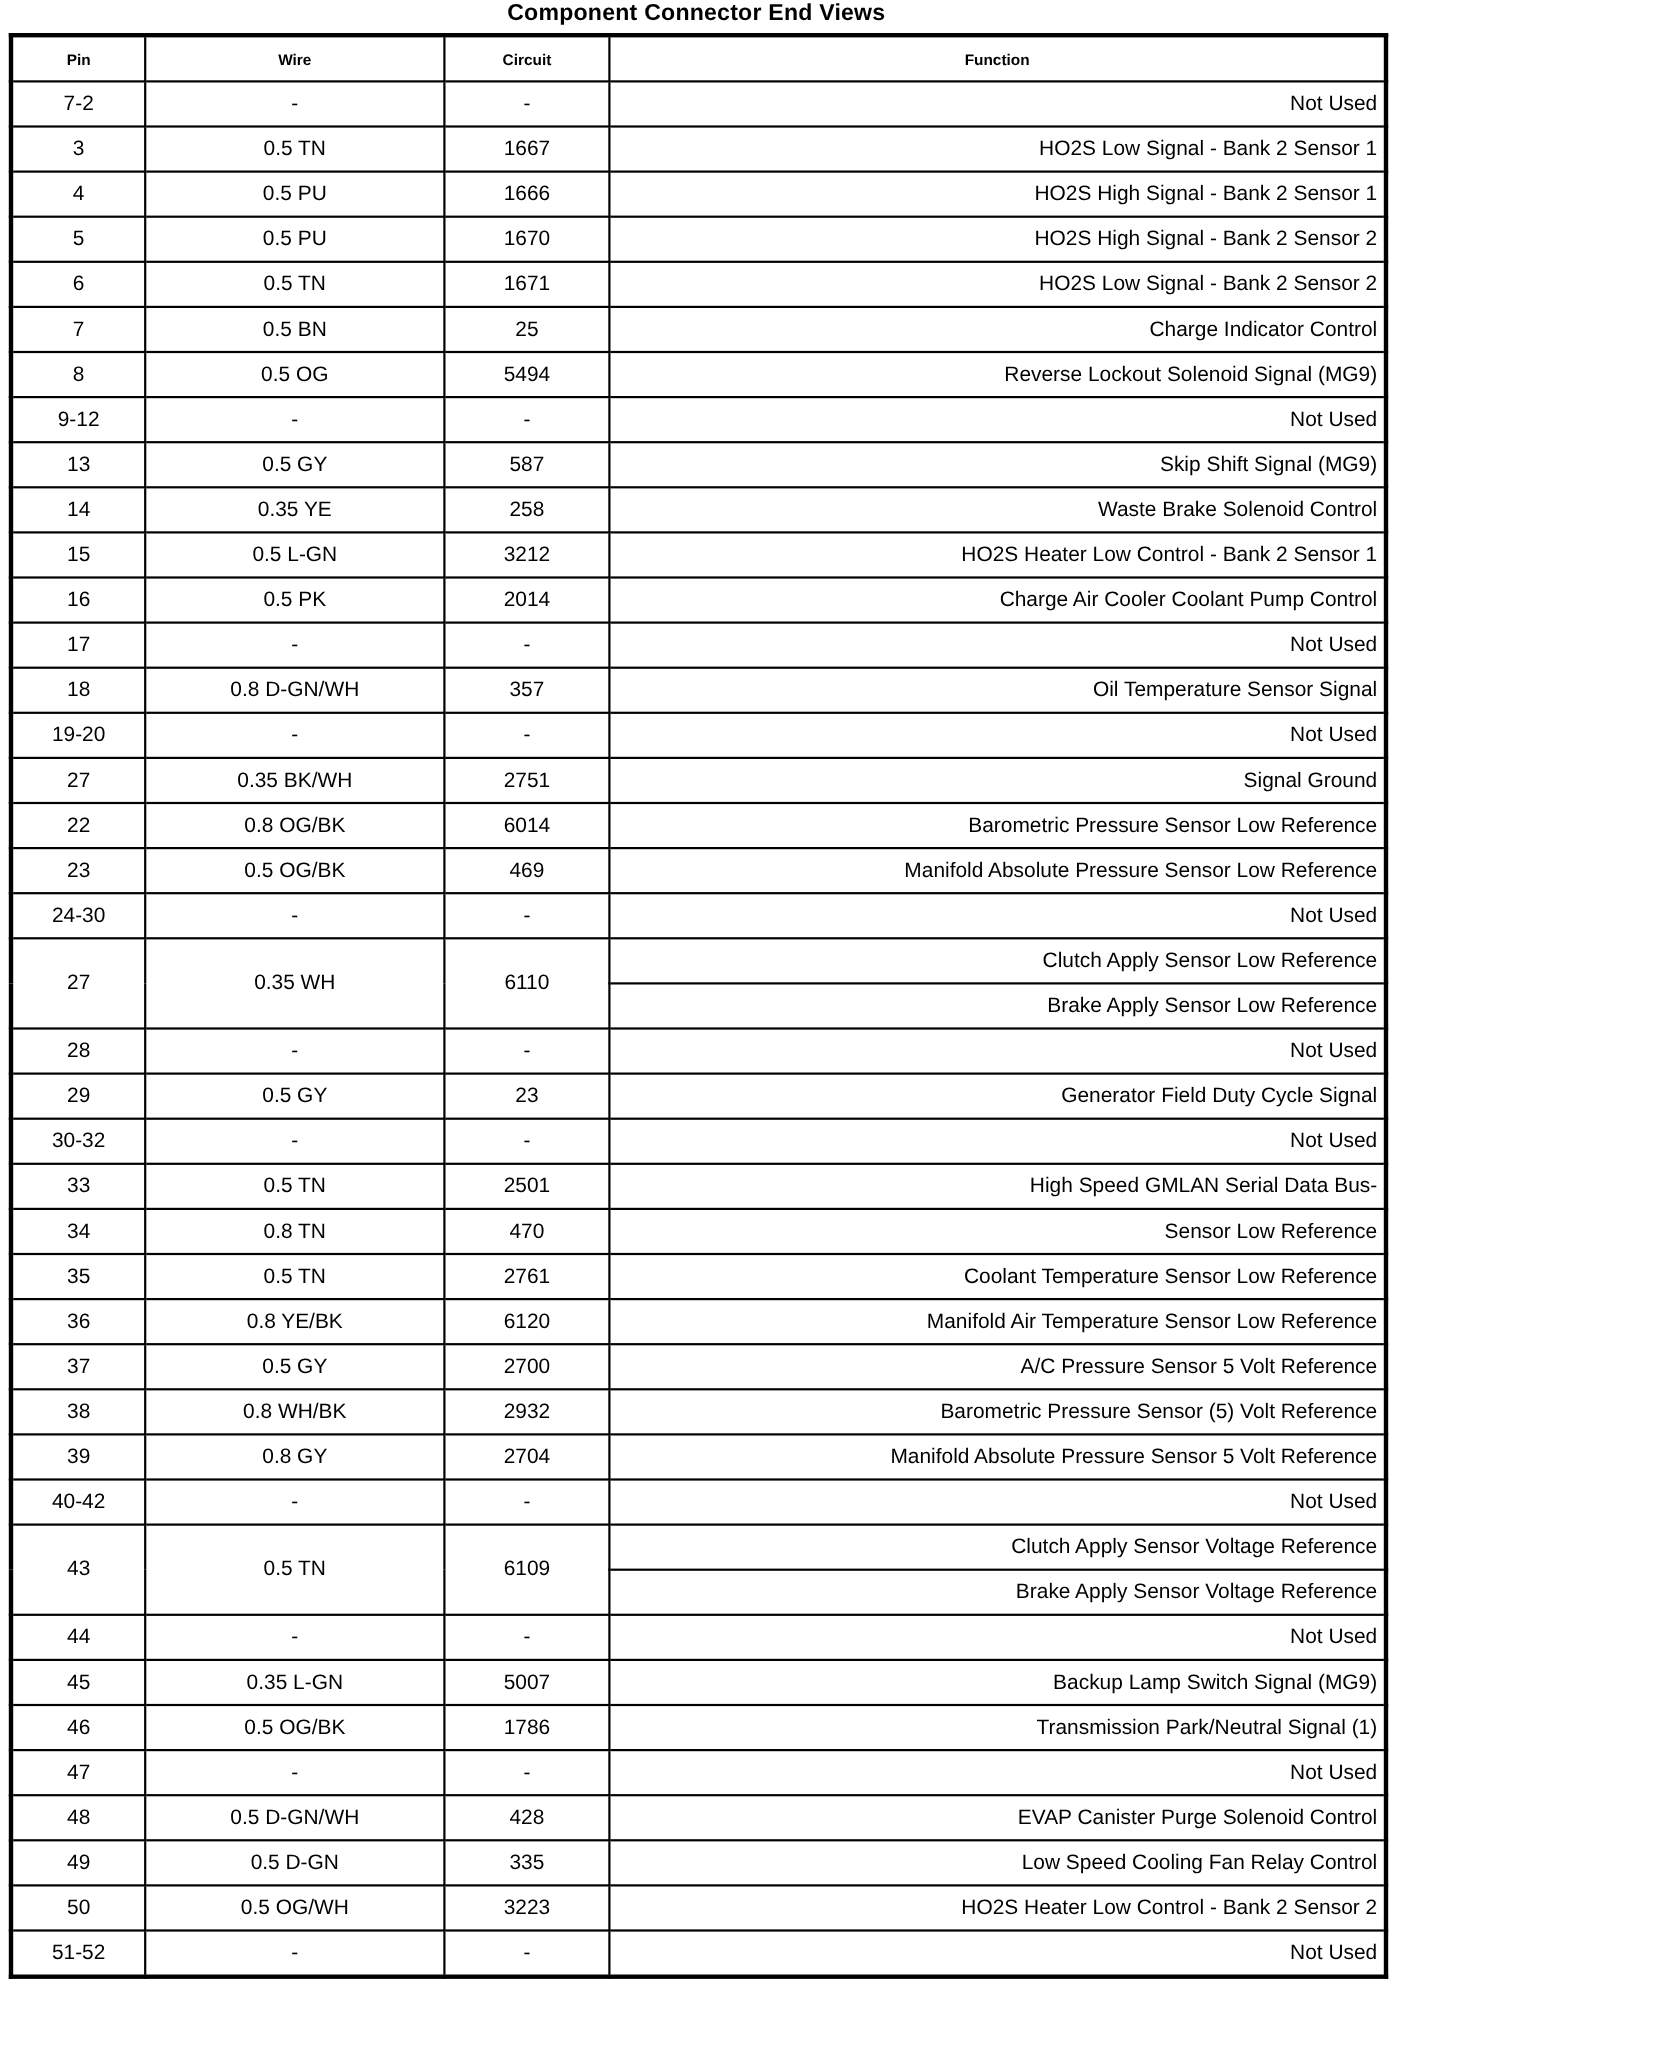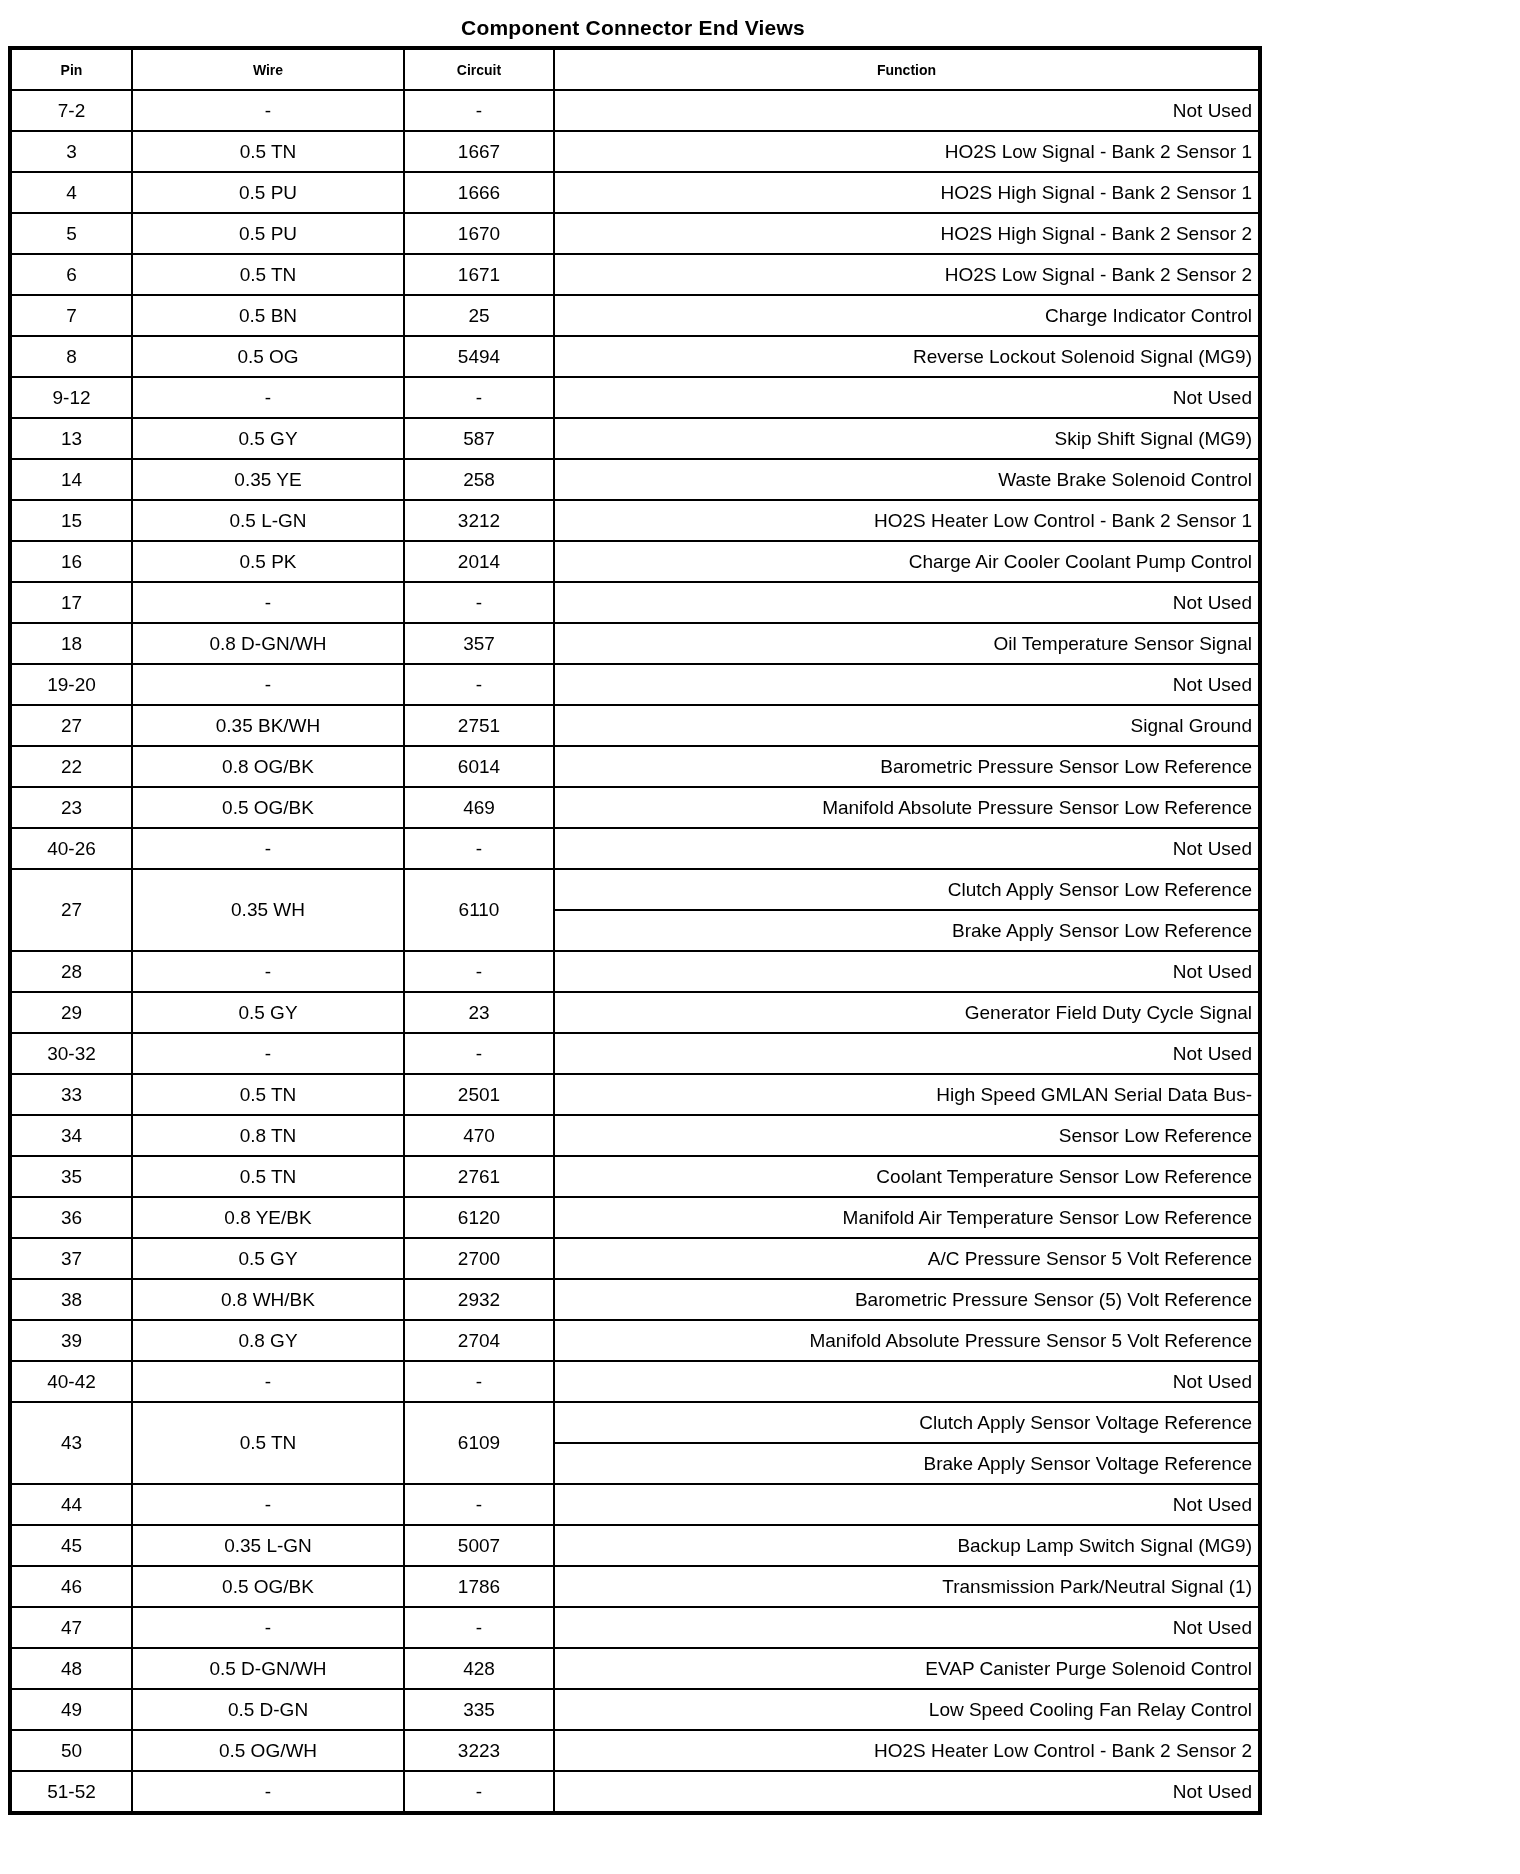--- a/index.html
+++ b/index.html
@@ -8,21 +8,21 @@
     background: #ffffff;
     color: #000000;
     font-family: "Liberation Sans", sans-serif;
   }
   body {
     width: 1520px;
     min-height: 1874px;
     box-sizing: border-box;
   }
   .page {
-    padding-top: 16px;
+    padding-top: 0;
   }
   .doc-title {
     width: 1250px;
     margin: 0 0 6px 8px;
     text-align: center;
     font-size: 21px;
     font-weight: bold;
     letter-spacing: 0.2px;
   }
   table.pinout {
@@ -182,21 +182,21 @@
           <td class="c" rowspan="1">6014</td>
           <td class="fn">Barometric Pressure Sensor Low Reference</td>
         </tr>
         <tr>
           <td class="c" rowspan="1">23</td>
           <td class="c" rowspan="1">0.5 OG/BK</td>
           <td class="c" rowspan="1">469</td>
           <td class="fn">Manifold Absolute Pressure Sensor Low Reference</td>
         </tr>
         <tr>
-          <td class="c" rowspan="1">40-26</td>
+          <td class="c" rowspan="1">24-30</td>
           <td class="c" rowspan="1">-</td>
           <td class="c" rowspan="1">-</td>
           <td class="fn">Not Used</td>
         </tr>
         <tr>
           <td class="c" rowspan="2">27</td>
           <td class="c" rowspan="2">0.35 WH</td>
           <td class="c" rowspan="2">6110</td>
           <td class="fn">Clutch Apply Sensor Low Reference</td>
         </tr>

